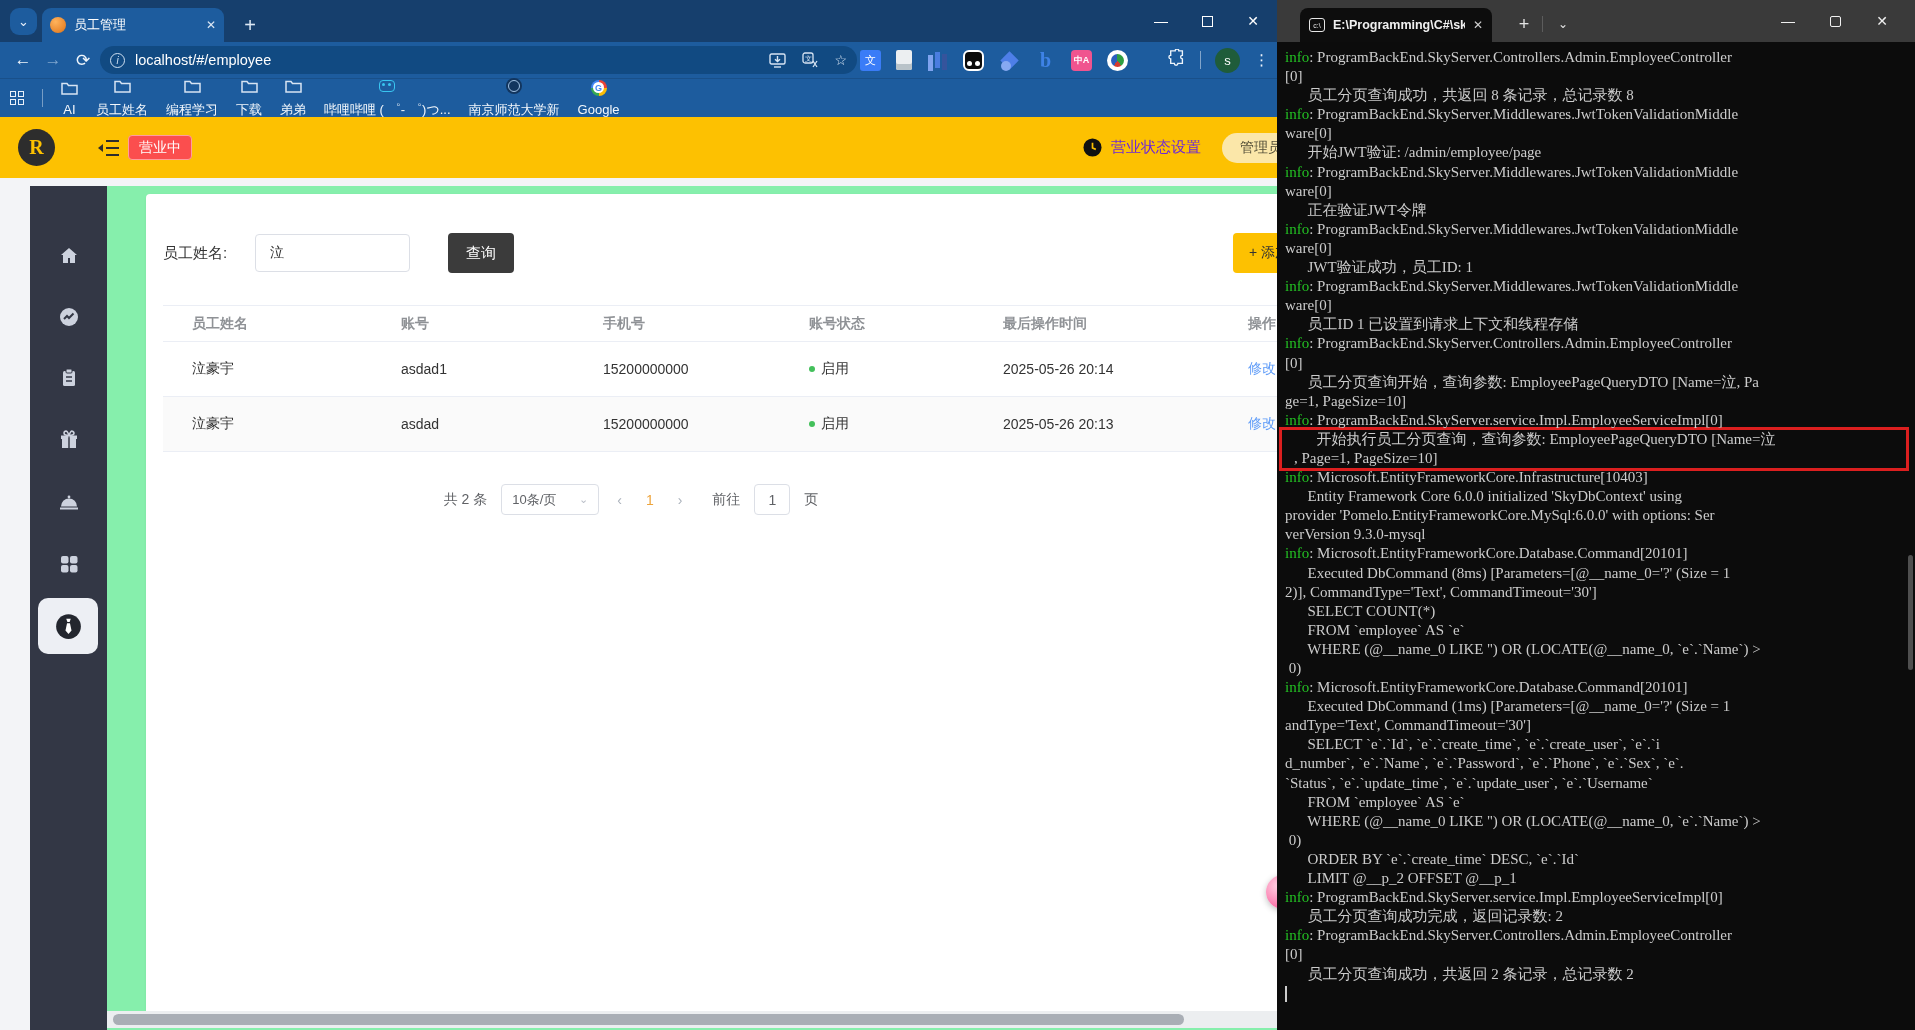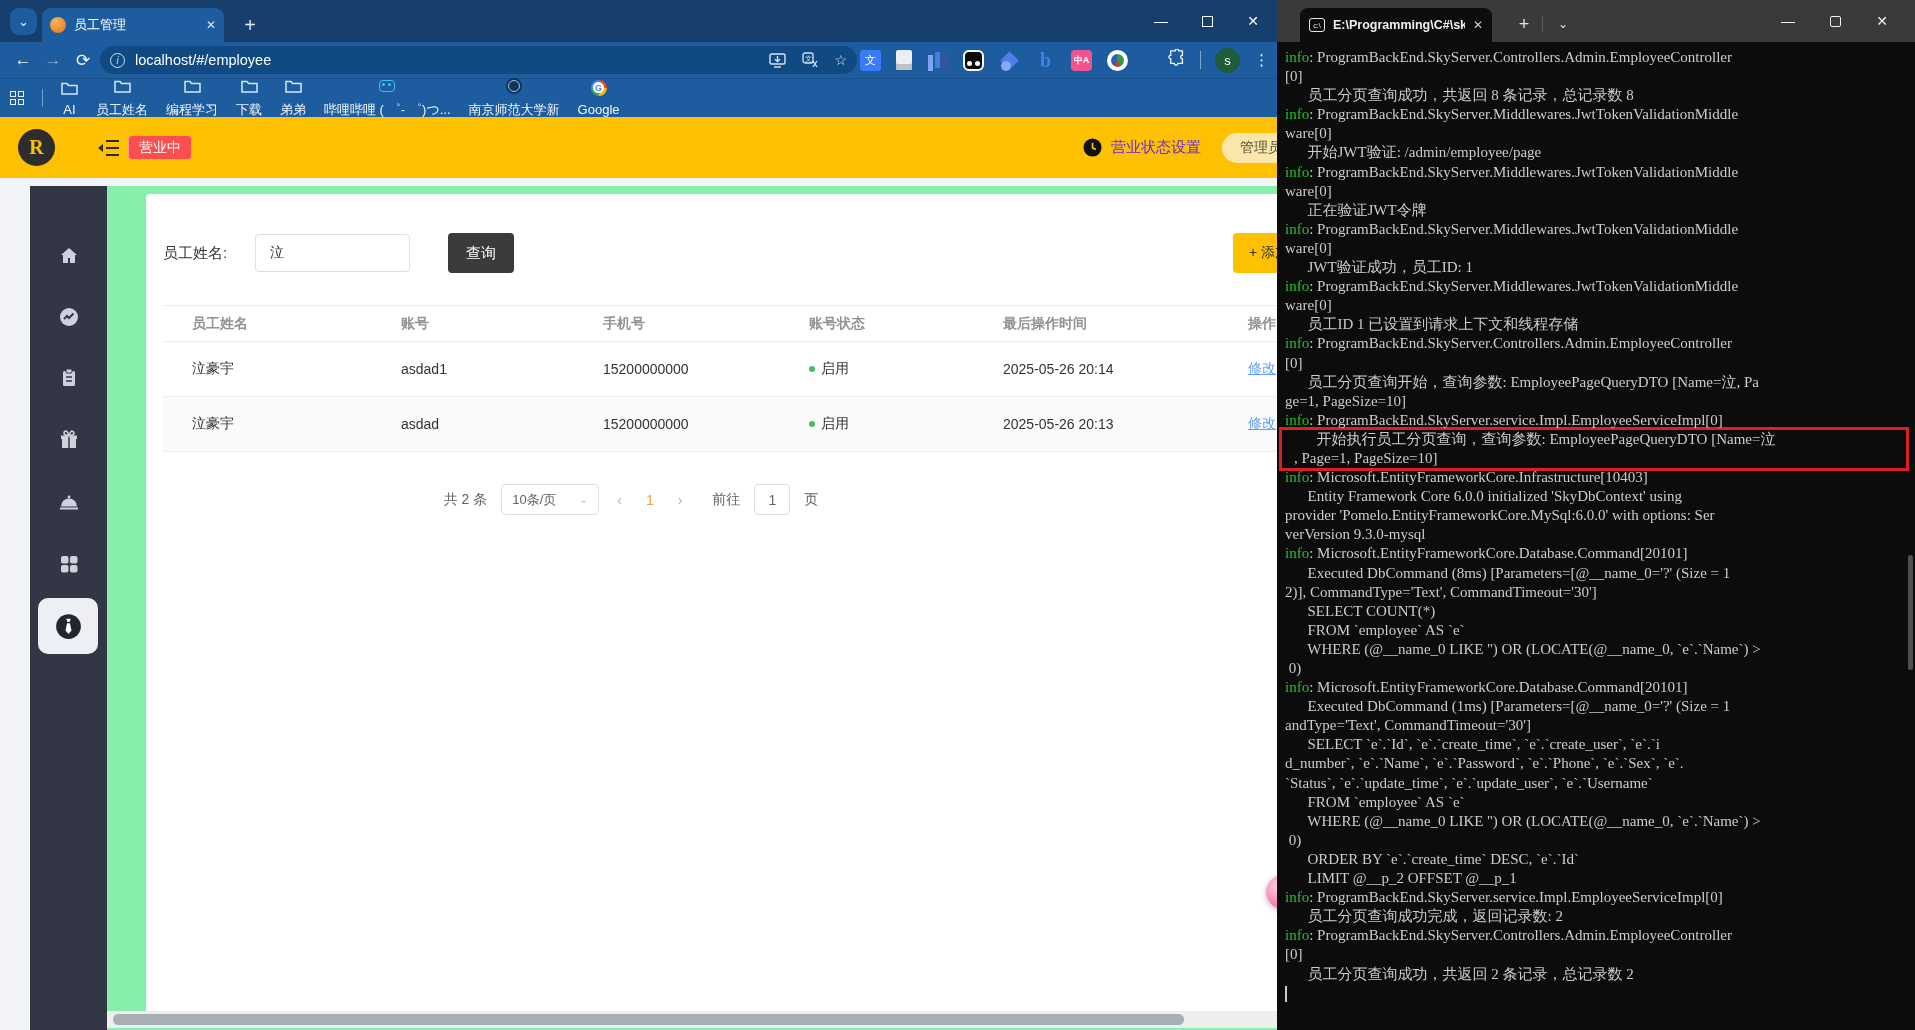--- a/index.html
+++ b/index.html
@@ -89,21 +89,21 @@
   .addbtn { position:absolute; left:1087px; top:39px; width:130px; height:40px; background:#fdc101; border:none; border-radius:4px; color:#333; font-size:14px; text-align:left; padding-left:16px; white-space:nowrap; overflow:hidden; }
 
   .etable { position:absolute; left:17px; top:111px; width:1180px; border-top:1px solid #ebeef5; font-size:14px; }
   .trow { display:flex; border-bottom:1px solid #ebeef5; align-items:center; }
   .thead-row { height:36px; color:#8f9296; font-weight:bold; }
   .drow { height:55px; color:#333; }
   .drow.striped { background:#fafafa; }
   .tc { padding-left:29px; flex:none; display:flex; align-items:center; gap:6px; overflow:hidden; white-space:nowrap; }
   .c0{width:209px}.c1{width:202px}.c2{width:206px}.c3{width:194px}.c4{width:245px}.c5{width:220px}
   .dot { width:6px; height:6px; border-radius:50%; background:#43c05b; flex:none; }
-  .lnk-edit { color:#5f9cf8;text-decoration:underline; }
+  .lnk-edit { color:#5f9cf8; }
   .op-div { color:#dcdfe6; margin:0 10px; }
 
   .pagination { position:absolute; left:0; top:290px; width:924px; display:flex; align-items:center; justify-content:center; padding-left:46px; gap:14px; font-size:14px; color:#606266; }
   .psize { width:98px; height:31px; border:1px solid #dcdfe6; border-radius:4px; display:flex; align-items:center; justify-content:space-between; padding:0 10px; font-size:13px; color:#606266; }
   .psize .chev { color:#b9bec7; font-size:11px; }
   .parrow { color:#aab1bb; font-size:14px; padding:0 4px; }
   .pnum { color:#eda43c; font-size:14px; padding:0 6px; }
   .goto-input { width:36px; height:31px; border:1px solid #dcdfe6; border-radius:4px; text-align:center; font-size:14px; color:#606266; outline:none; }
 
   .float-pink { position:absolute; left:1236px; top:689px; width:34px; height:34px; border-radius:50%; background:radial-gradient(circle at 35% 32%, #ffd0e2, #fb7fb0 60%, #ef5f98); box-shadow:0 2px 6px rgba(0,0,0,.25); }

